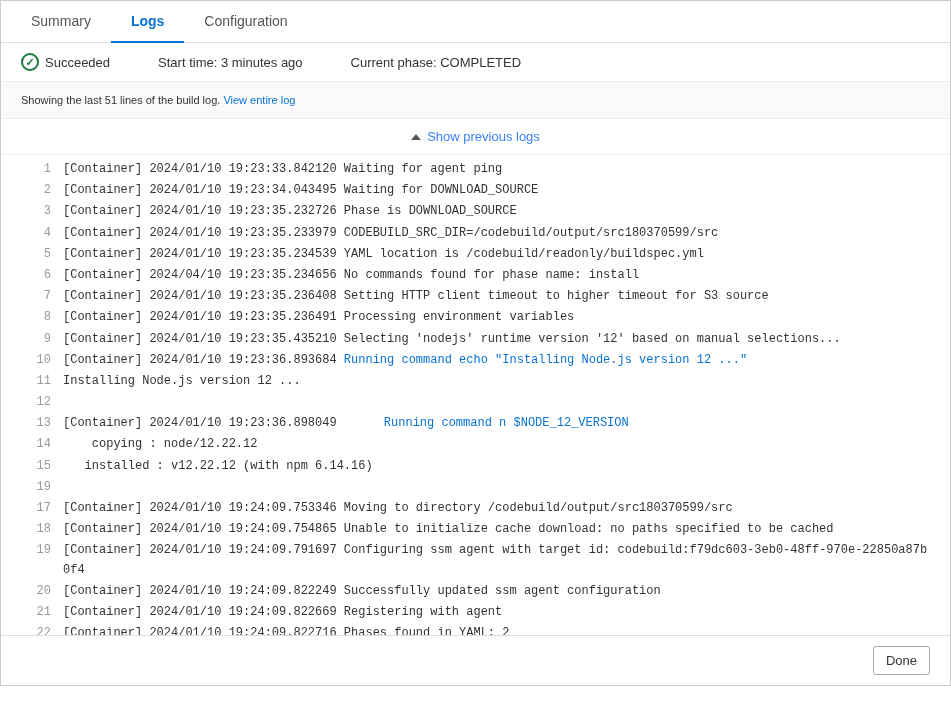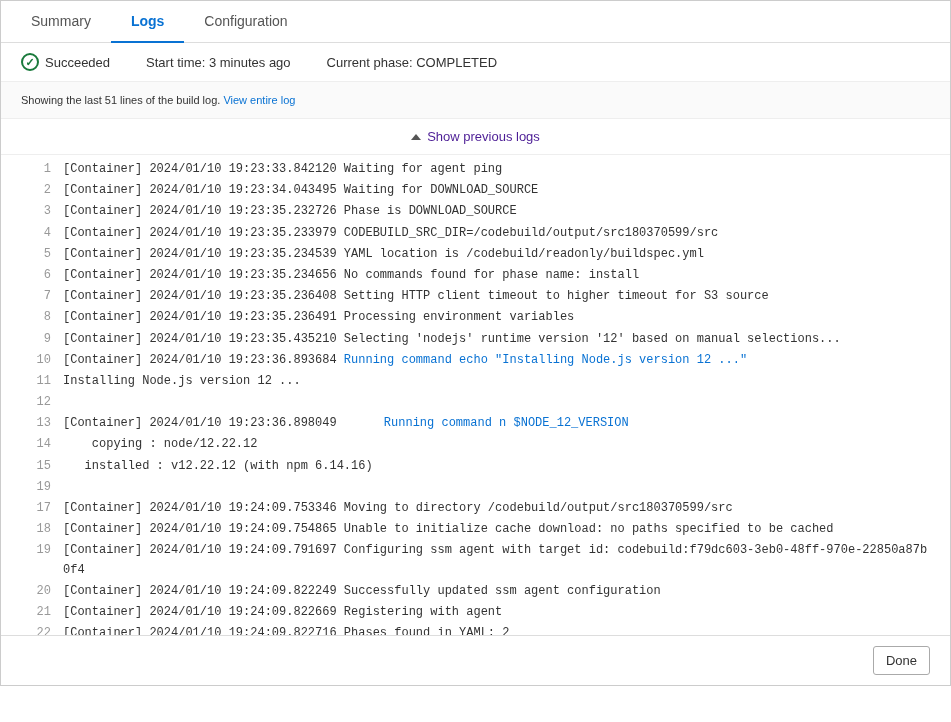--- a/index.html
+++ b/index.html
@@ -43,21 +43,21 @@
       color: #0972d3;
       border-bottom: 2px solid #0972d3;
       font-weight: 600;
     }
     .status-bar {
       display: flex;
       align-items: center;
       padding: 10px 20px;
       border-bottom: 1px solid #eee;
       flex-shrink: 0;
-      gap: 36px;
+      gap: 48px;
     }
     .status-item {
       display: flex;
       align-items: center;
       gap: 6px;
       font-size: 13px;
     }
     .succeeded-icon {
       width: 18px;
       height: 18px;
@@ -92,21 +92,21 @@
       overflow-y: auto;
       background: #fff;
     }
     .show-previous-logs-bar {
       display: flex;
       align-items: center;
       justify-content: center;
       padding: 10px;
       border-bottom: 1px solid #eee;
       cursor: pointer;
-      color: #4c1d95;
+      color: #3b82f6;
       font-size: 13px;
       gap: 6px;
     }
     .chevron-up {
       display: inline-block;
       width: 0;
       height: 0;
       border-left: 5px solid transparent;
       border-right: 5px solid transparent;
       border-bottom: 6px solid #555;
@@ -194,21 +194,21 @@
       <span class="chevron-up"></span>
       <span>Show previous logs</span>
     </div>
 
     <div class="log-lines" id="log-lines-container">
     <div class="log-line"><span class="line-num">1</span><span class="line-content">[Container] 2024/01/10 19:23:33.842120 Waiting for agent ping</span></div>
         <div class="log-line"><span class="line-num">2</span><span class="line-content">[Container] 2024/01/10 19:23:34.043495 Waiting for DOWNLOAD_SOURCE</span></div>
         <div class="log-line"><span class="line-num">3</span><span class="line-content">[Container] 2024/01/10 19:23:35.232726 Phase is DOWNLOAD_SOURCE</span></div>
         <div class="log-line"><span class="line-num">4</span><span class="line-content">[Container] 2024/01/10 19:23:35.233979 CODEBUILD_SRC_DIR=/codebuild/output/src180370599/src</span></div>
         <div class="log-line"><span class="line-num">5</span><span class="line-content">[Container] 2024/01/10 19:23:35.234539 YAML location is /codebuild/readonly/buildspec.yml</span></div>
-        <div class="log-line"><span class="line-num">6</span><span class="line-content">[Container] 2024/01/10 19:23:35.234656 No commands found for phase name: install</span></div>
+        <div class="log-line"><span class="line-num">6</span><span class="line-content">[Container] 2024/04/10 19:23:35.234656 No commands found for phase name: install</span></div>
         <div class="log-line"><span class="line-num">7</span><span class="line-content">[Container] 2024/01/10 19:23:35.236408 Setting HTTP client timeout to higher timeout for S3 source</span></div>
         <div class="log-line"><span class="line-num">8</span><span class="line-content">[Container] 2024/01/10 19:23:35.236491 Processing environment variables</span></div>
         <div class="log-line"><span class="line-num">9</span><span class="line-content">[Container] 2024/01/10 19:23:35.435210 Selecting 'nodejs' runtime version '12' based on manual selections...</span></div>
         <div class="log-line"><span class="line-num">10</span><span class="line-content">[Container] 2024/01/10 19:23:36.893684 <span style="color: rgb(9, 114, 211);">Running command echo "Installing Node.js version 12 ..."</span></span></div>
         <div class="log-line"><span class="line-num">11</span><span class="line-content">Installing Node.js version 12 ...</span></div>
         <div class="log-line"><span class="line-num">12</span><span class="line-content"></span></div>
         <div class="log-line"><span class="line-num">13</span><span class="line-content">[Container] 2024/01/10 19:23:36.898049 <span style="color: rgb(9, 114, 211); margin-left: 40px;">Running command n $NODE_12_VERSION</span></span></div>
         <div class="log-line"><span class="line-num">14</span><span class="line-content">    copying : node/12.22.12</span></div>
         <div class="log-line"><span class="line-num">15</span><span class="line-content">   installed : v12.22.12 (with npm 6.14.16)</span></div>
         <div class="log-line"><span class="line-num">19</span><span class="line-content"></span></div>

